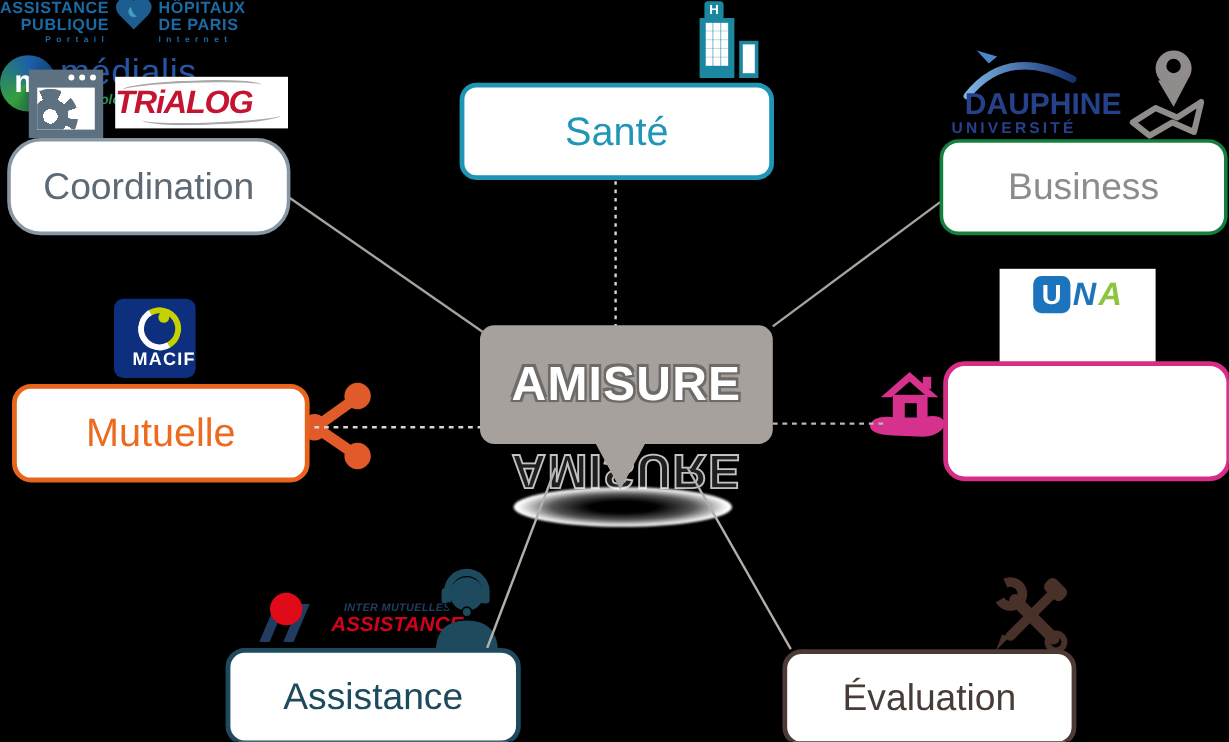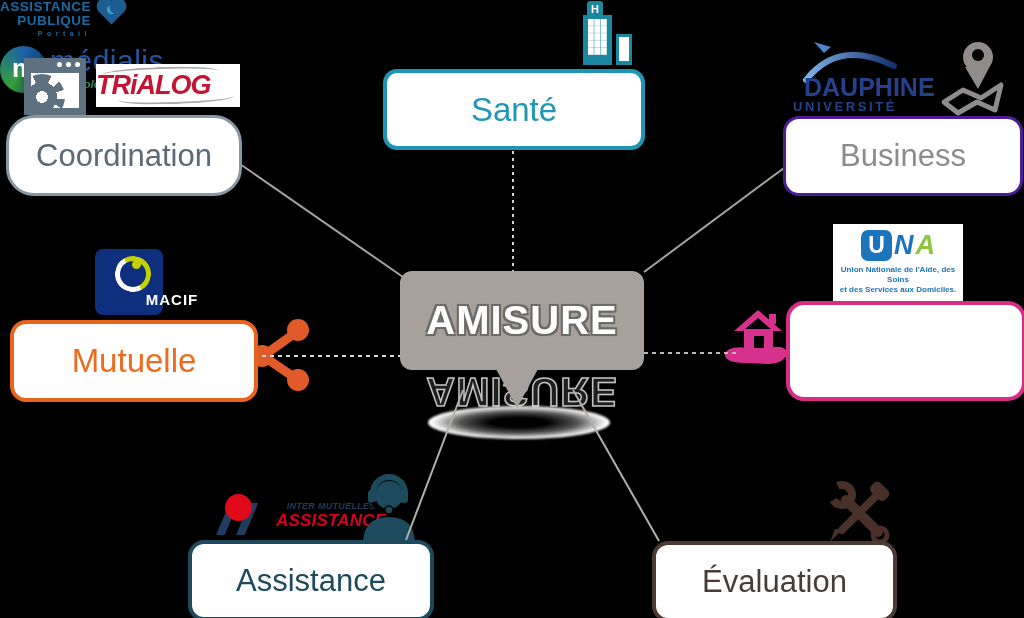--- a/index.html
+++ b/index.html
@@ -27,21 +27,21 @@
   #bubble .title{font-size:40px;font-weight:bold;letter-spacing:1px;color:#fff;
     text-shadow:-2px -2px 0 #6e6a67,2px -2px 0 #6e6a67,-2px 2px 0 #6e6a67,2px 2px 0 #6e6a67,0 0 3px #55504d;}
   #bubble-tail{position:absolute;left:496px;top:369px;width:0;height:0;z-index:3;
     border-left:21px solid transparent;border-right:21px solid transparent;border-top:39px solid #a6a19d;}
 
   
   .node{position:absolute;background:#fff;display:flex;flex-direction:column;
     align-items:center;justify-content:center;text-align:center;z-index:3;line-height:1.15;}
   #node-coordination{left:6px;top:115px;width:230px;height:75px;border:3px solid #8797a3;border-radius:28px;color:#5d6974;font-size:31px;}
   #node-sante{left:383px;top:69px;width:254px;height:73px;border:4px solid #1e95b4;border-radius:14px;color:#2196b7;font-size:33px;}
-  #node-business{left:783px;top:116px;width:234px;height:74px;border:3px solid #4c1d95;border-radius:16px;color:#8c8c8c;font-size:31px;}
+  #node-business{left:783px;top:116px;width:234px;height:74px;border:3px solid #15803d;border-radius:16px;color:#8c8c8c;font-size:31px;}
   #node-mutuelle{left:10px;top:320px;width:240px;height:74px;border:4px solid #e8631c;border-radius:16px;color:#ed6b1f;font-size:33px;}
   #node-service{left:786px;top:301px;width:232px;height:92px;border:4px solid #d62d87;border-radius:18px;color:#d62d87;font-size:27px;}
   #node-assistance{left:188px;top:540px;width:238px;height:73px;border:4px solid #1d4a5c;border-radius:16px;color:#1d4a5c;font-size:31px;}
   #node-evaluation{left:652px;top:541px;width:237px;height:73px;border:4px solid #4c3a34;border-radius:16px;color:#473c38;font-size:31px;}
 
   
   #win-icon{left:24px;top:58px;width:62px;height:57px;background:#5d7181;z-index:1;}
   #win-icon .dots{position:absolute;top:4px;right:6px;display:flex;gap:4px;}
   #win-icon .dots i{width:5px;height:5px;border-radius:50%;background:#fff;}
   #win-icon .pane{position:absolute;left:7px;top:15px;right:7px;bottom:7px;background:#fff;overflow:hidden;}
@@ -88,21 +88,21 @@
   #dauphine .sub{position:absolute;top:45px;left:1px;font-size:13px;font-weight:bold;letter-spacing:2.6px;}
 
   
   #mappin{left:938px;top:40px;z-index:1;}
 
   
   #macif{left:95px;top:249px;width:68px;height:66px;background:#0d2f7e;border-radius:8px;z-index:1;}
   #macif .ring{position:absolute;left:20px;top:7px;width:26px;height:26px;border-radius:50%;
     border:5px solid #fff;border-top-color:#c5d200;border-right-color:#c5d200;transform:rotate(15deg);}
   #macif .dot{position:absolute;left:37px;top:11px;width:9px;height:9px;background:#c5d200;border-radius:50%;}
-  #macif .label{position:absolute;bottom:7px;width:100%;text-align:center;color:#fff;font-weight:bold;font-size:15px;letter-spacing:1px;padding-left:43px;}
+  #macif .label{position:absolute;bottom:7px;width:100%;text-align:right;color:#fff;font-weight:bold;font-size:15px;letter-spacing:1px;}
 
   
   #share{left:250px;top:318px;z-index:1;}
 
   
   #una{left:833px;top:224px;width:130px;height:75px;background:#fff;z-index:1;padding-top:3px;}
   #una .row{display:flex;justify-content:center;align-items:center;gap:2px;height:36px;}
   #una .u{width:31px;height:31px;background:#1c75bc;color:#fff;border-radius:7px;font-weight:bold;font-size:23px;
     display:flex;align-items:center;justify-content:center;}
   #una .n{color:#1c75bc;font-weight:bold;font-size:27px;font-style:italic;}
@@ -196,20 +196,25 @@
 
 <div id="aphp">
   <div class="col left">
     <span class="big">ASSISTANCE</span>
     <span class="big">PUBLIQUE</span>
     <span class="sub">Portail</span>
   </div>
   <div class="heart">
       <i></i>
     </div>
+  <div class="col right">
+    <span class="big">HÔPITAUX</span>
+    <span class="big">DE PARIS</span>
+    <span class="sub">Internet</span>
+  </div>
 </div>
 <div class="abs" id="hospital">
   <div class="badge">H</div>
   <div class="tower">
       <div class="w"></div>
     </div>
   <div class="side">
       <div class="w"></div>
     </div>
 </div>
@@ -247,24 +252,20 @@
   <circle cx="48" cy="12" r="11" fill="#e05a2a"></circle>
   <circle cx="48" cy="62" r="11" fill="#e05a2a"></circle>
 </svg>
 
 <div class="abs" id="una">
   <div class="row">
     <span class="u">U</span>
     <span class="n">N</span>
     <span class="a">A</span>
   </div>
-  <div class="cap">
-    <div>Union Nationale de l'Aide, des Soins</div>
-    <div>et des Services aux Domiciles.</div>
-  </div>
 </div>
 <svg class="abs" id="handhouse" width="70" height="70" viewBox="0 0 70 70">
   <path d="M12 30 L36 9 L60 30 L51 30 L36 17 L21 30 Z" fill="#d6318c"></path>
   <rect x="47" y="13" width="7" height="10" fill="#d6318c"></rect>
   <rect x="22" y="28" width="29" height="21" fill="#d6318c"></rect>
   <rect x="32" y="35" width="10" height="14" fill="#000"></rect>
   <path d="M66 52 Q62 43 48 47 L26 47 Q6 44 3 53 Q2 61 22 62 L48 63 Q62 62 66 52 Z" fill="#d6318c"></path>
 </svg>
 
 <div class="abs" id="ima">

